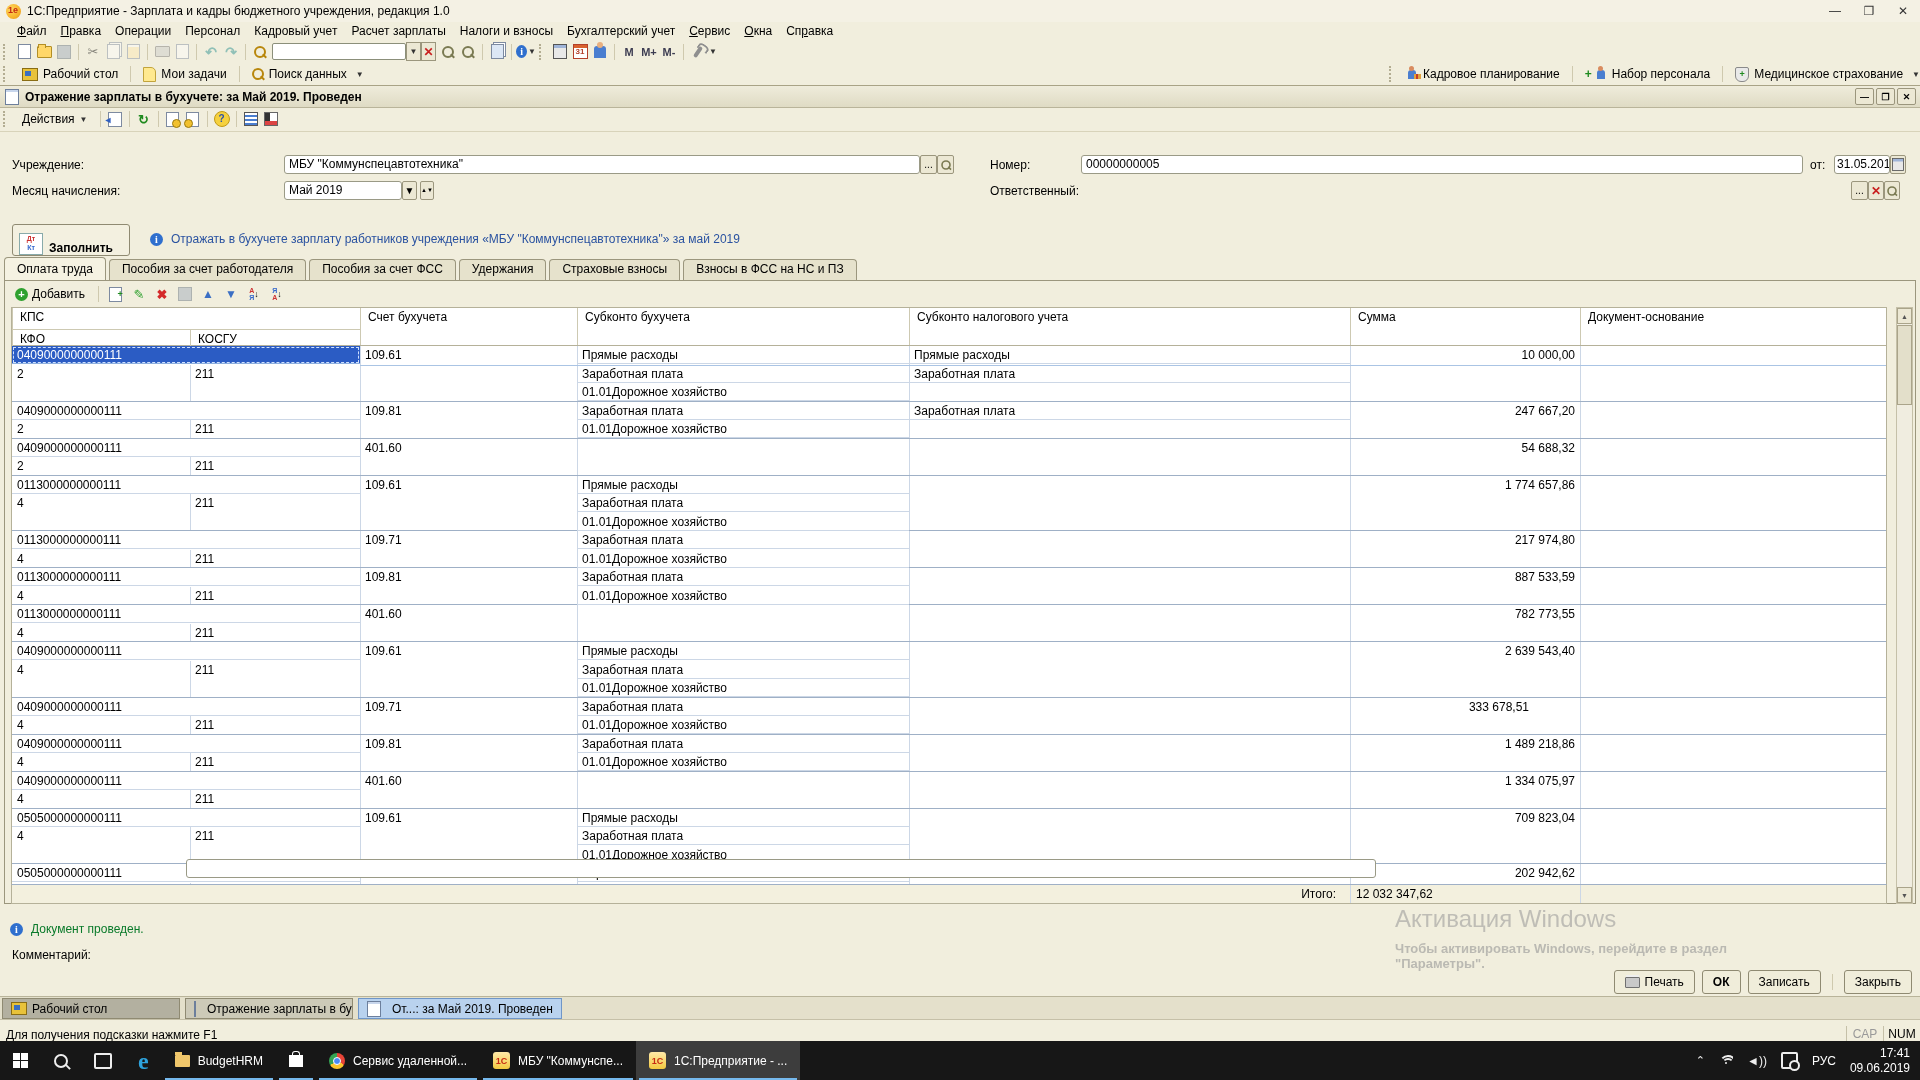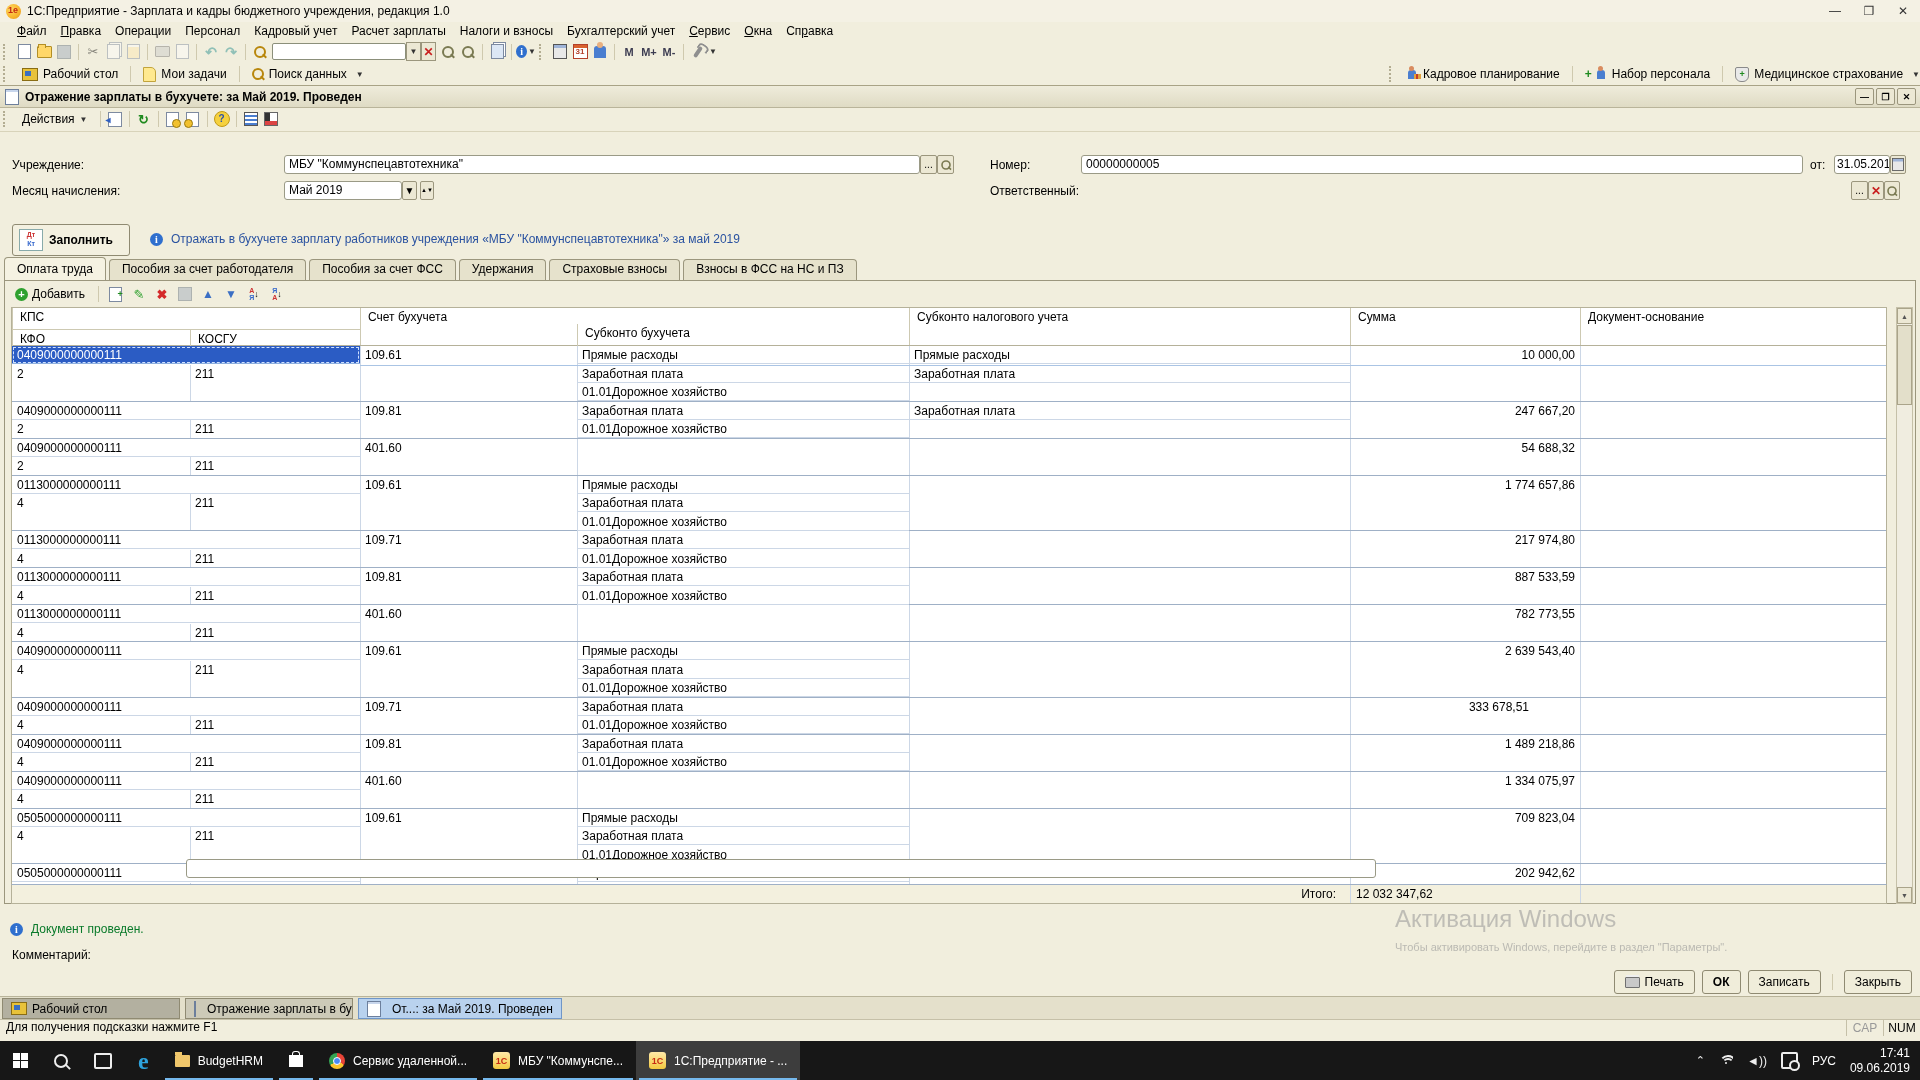--- a/index.html
+++ b/index.html
@@ -69,21 +69,21 @@
   .qm{display:inline-block;width:14px;height:14px;border-radius:50%;background:#f5d13f;border:1px solid #c29a16;color:#2d52a8;font-weight:bold;font-size:10px;text-align:center;line-height:14px;}
   .lst{display:inline-block;width:12px;height:12px;background:repeating-linear-gradient(#fff 0 2px,#4a7ed0 2px 4px);border:1px solid #555;}
   .chk{display:inline-block;width:12px;height:12px;background:linear-gradient(90deg,#333 45%,#fff 45%);border:1px solid #666;box-shadow:inset 0 -4px 0 #d44;}
   .postico{display:inline-block;width:12px;height:13px;background:#fff;border:1px solid #7d8aa0;position:relative;}
   .postico::after{content:"◄";position:absolute;left:-5px;top:2px;color:#2f5fc0;font-size:9px;}
   .refr{color:#1f8a1f;font-weight:bold;font-size:13px;}
   
   .frm-label{position:absolute;font-size:12px;}
   .inp{position:absolute;height:19px;border:1px solid #9a9a86;border-radius:3px;background:#fff;font-size:12px;line-height:17px;padding:0 4px;box-sizing:border-box;white-space:nowrap;overflow:hidden;}
   .minibtn{position:absolute;height:19px;width:17px;background:#ece8d4;border:1px solid #9b967d;border-radius:2px;box-sizing:border-box;display:flex;align-items:center;justify-content:center;font-size:10px;}
-  .fillbtn{position:absolute;left:12px;top:138px;width:118px;height:32px;background:#f3f0e0;border:1px solid #8f8a72;border-radius:3px;display:flex;align-items:center;gap:6px;padding-left:6px;box-sizing:border-box;font-weight:bold;}
+  .fillbtn{position:absolute;left:12px;top:138px;width:118px;height:32px;background:#f3f0e0;border:1px solid #8f8a72;border-radius:3px;display:flex;align-items:flex-end;gap:6px;padding-left:6px;box-sizing:border-box;font-weight:bold;}
   .dtkt{width:22px;height:20px;background:#fff;border:1px solid #8aa;font-size:7px;line-height:9px;text-align:center;}
   .dtkt b{color:#c33;}.dtkt i{color:#36c;font-style:normal;}
   .filltext{position:absolute;left:150px;top:146px;display:flex;gap:8px;align-items:center;color:#2a52a0;}
   
   .tabs{position:absolute;left:4px;top:172px;right:4px;height:22px;display:flex;align-items:flex-end;gap:3px;}
   .tab{height:20px;line-height:19px;padding:0 12px;background:#e6e2cc;border:1px solid #9b967d;border-bottom:none;border-radius:4px 4px 0 0;white-space:nowrap;}
   .tab.active{background:#f5f2e2;height:22px;line-height:22px;font-weight:normal;position:relative;z-index:2;}
   .tabbody{position:absolute;left:4px;top:194px;right:4px;height:622px;border:1px solid #9b967d;background:#f1eedd;}
   
   .ttb{position:absolute;left:4px;top:2px;right:4px;height:22px;display:flex;align-items:center;gap:3px;}
@@ -110,29 +110,29 @@
   .vscroll{position:absolute;right:2px;top:26px;width:17px;height:597px;background:#f0ede0;border:1px solid #c5c0a8;box-sizing:border-box;}
   .sbtn{position:absolute;left:0;width:15px;height:16px;background:#ece8d4;border:1px solid #aaa48a;box-sizing:border-box;font-size:7px;text-align:center;line-height:15px;color:#555;}
   .sthumb{position:absolute;left:0;top:17px;width:15px;height:80px;background:#e3dfca;border:1px solid #aaa48a;box-sizing:border-box;}
   
   .posted{position:absolute;left:10px;top:836px;display:flex;align-items:center;gap:8px;color:#0a7a2a;}
   .comm-label{position:absolute;left:12px;top:862px;}
   .btnrow{position:absolute;right:8px;top:884px;display:flex;align-items:center;gap:7px;}
   .fbtn{height:22px;padding:0 10px;background:#f0edda;border:1px solid #8f8a72;border-radius:3px;display:flex;align-items:center;gap:5px;}
   
   .wm1{position:absolute;left:1395px;top:905px;font-size:24px;color:rgba(150,150,150,.55);z-index:30;pointer-events:none;}
-  .wm2{position:absolute;left:1395px;top:941px;width:420px;font-size:11px;color:rgba(150,150,150,.6);z-index:30;pointer-events:none;}
+  .wm2{position:absolute;left:1395px;top:941px;width:420px;font-size:13px;color:rgba(150,150,150,.6);z-index:30;pointer-events:none;font-weight:bold;}
   
   .mditabs{position:absolute;left:0;top:996px;right:0;height:23px;background:#e4e0cb;border-top:1px solid #b9b49a;display:flex;align-items:center;gap:5px;padding-left:2px;}
   .mtab{height:19px;display:flex;align-items:center;gap:5px;padding:0 8px;border:1px solid #8f8a72;font-size:12px;white-space:nowrap;overflow:hidden;}
   .mtab.t0{background:#b3b0a0;width:160px;}
   .mtab.t1{background:#cdcab8;width:150px;}
   .mtab.active{background:#b9d2ee;border-color:#6f96c8;}
   
-  .statusbar{position:absolute;left:0;top:1019px;right:0;height:22px;background:#f1eedd;border-top:1px solid #c5c0a8;display:flex;align-items:flex-start;padding-left:6px;}
+  .statusbar{position:absolute;left:0;top:1019px;right:0;height:22px;background:#f1eedd;border-top:1px solid #c5c0a8;display:flex;align-items:flex-end;padding-left:6px;}
   .kbd{width:36px;text-align:center;border-left:1px solid #c5c0a8;height:16px;line-height:16px;}
   
   .taskbar{position:absolute;left:0;top:1041px;right:0;height:39px;background:#171717;display:flex;align-items:stretch;color:#fff;}
   .titem{display:flex;align-items:center;justify-content:center;gap:8px;position:relative;padding:0 13px;font-size:12px;white-space:nowrap;}
   .titem.open::after{content:"";position:absolute;left:3px;right:3px;bottom:0;height:2px;background:#76b9ed;}
   .titem.activeapp{background:#3d3d3d;}
   .wl{width:15px;height:15px;display:grid;grid-template-columns:7px 7px;grid-template-rows:7px 7px;gap:1px;}
   .wl span{background:#fff;}
   .smag{width:10px;height:10px;border:2px solid #eee;border-radius:50%;position:relative;}
   .smag::after{content:"";position:absolute;left:9px;top:10px;width:6px;height:2px;background:#eee;transform:rotate(45deg);}
@@ -430,21 +430,21 @@
             <span style="font-size:9px;">↓</span>
           </span>
       </div>
 
       <div class="tbl">
         <div class="thead" id="thead">
             <div class="th" style="left: 0px; width: 348px;">КПС</div>
             <div class="th sub" style="left: 0px; width: 178px;">КФО</div>
             <div class="th sub" style="left: 178px; width: 170px;">КОСГУ</div>
             <div class="th" style="left: 348px; width: 217px;">Счет бухучета</div>
-            <div class="th" style="left: 565px; width: 332px; margin-top: 16px;">Субконто бухучета</div>
+            <div class="th" style="left: 565px; width: 332px;">Субконто бухучета</div>
             <div class="th" style="left: 1338px; width: 230px;">Сумма</div>
             <div class="th" style="left: 897px; width: 441px;">Субконто налогового учета</div>
             <div class="th" style="left: 1568px; width: 308px;">Документ-основание</div>
           </div>
         <div class="tbody" id="tbody">
             <div class="tg" style="height: 55.5px;">
               <div class="c kps-sel" style="left: 0px; width: 348px; top: 0px; border-bottom: 1px solid rgb(143, 176, 221);">0409000000000111</div>
               <div class="c" style="left: 0px; width: 178px; top: 18.5px;">2</div>
               <div class="c" style="left: 178px; width: 170px; top: 18.5px;">211</div>
               <div class="c" style="left: 348px; width: 217px; top: 0px;">109.61</div>

